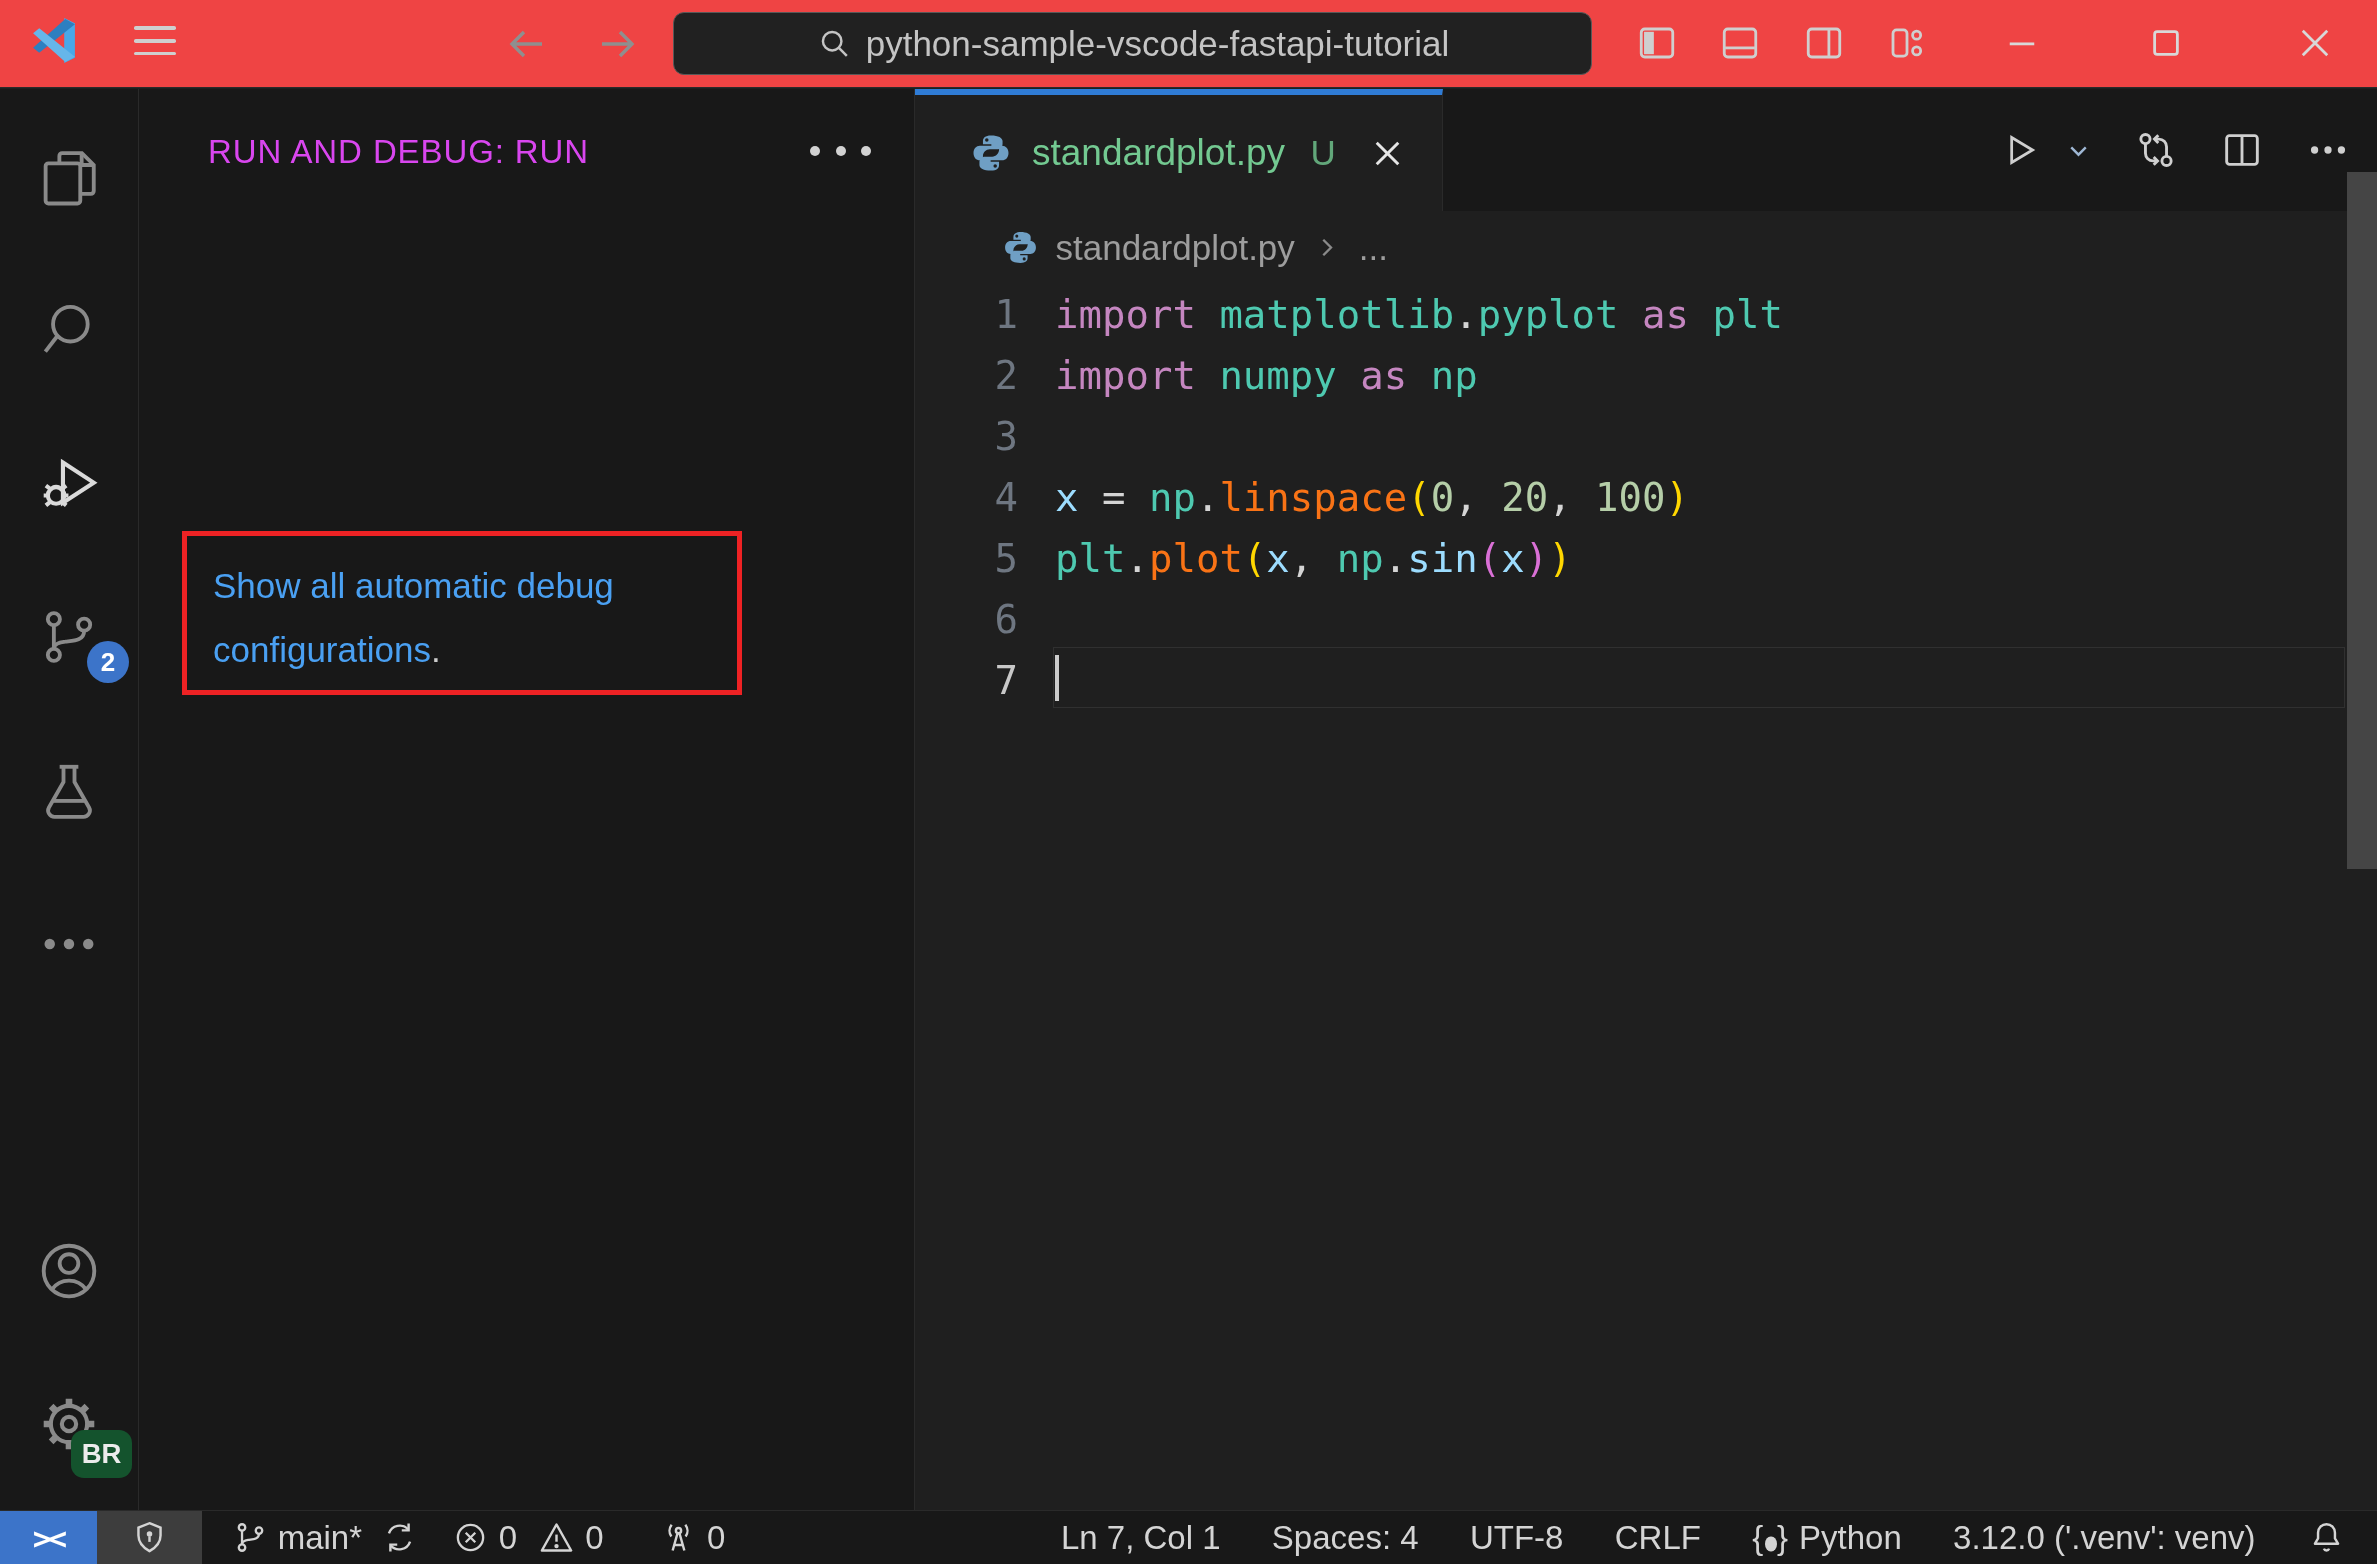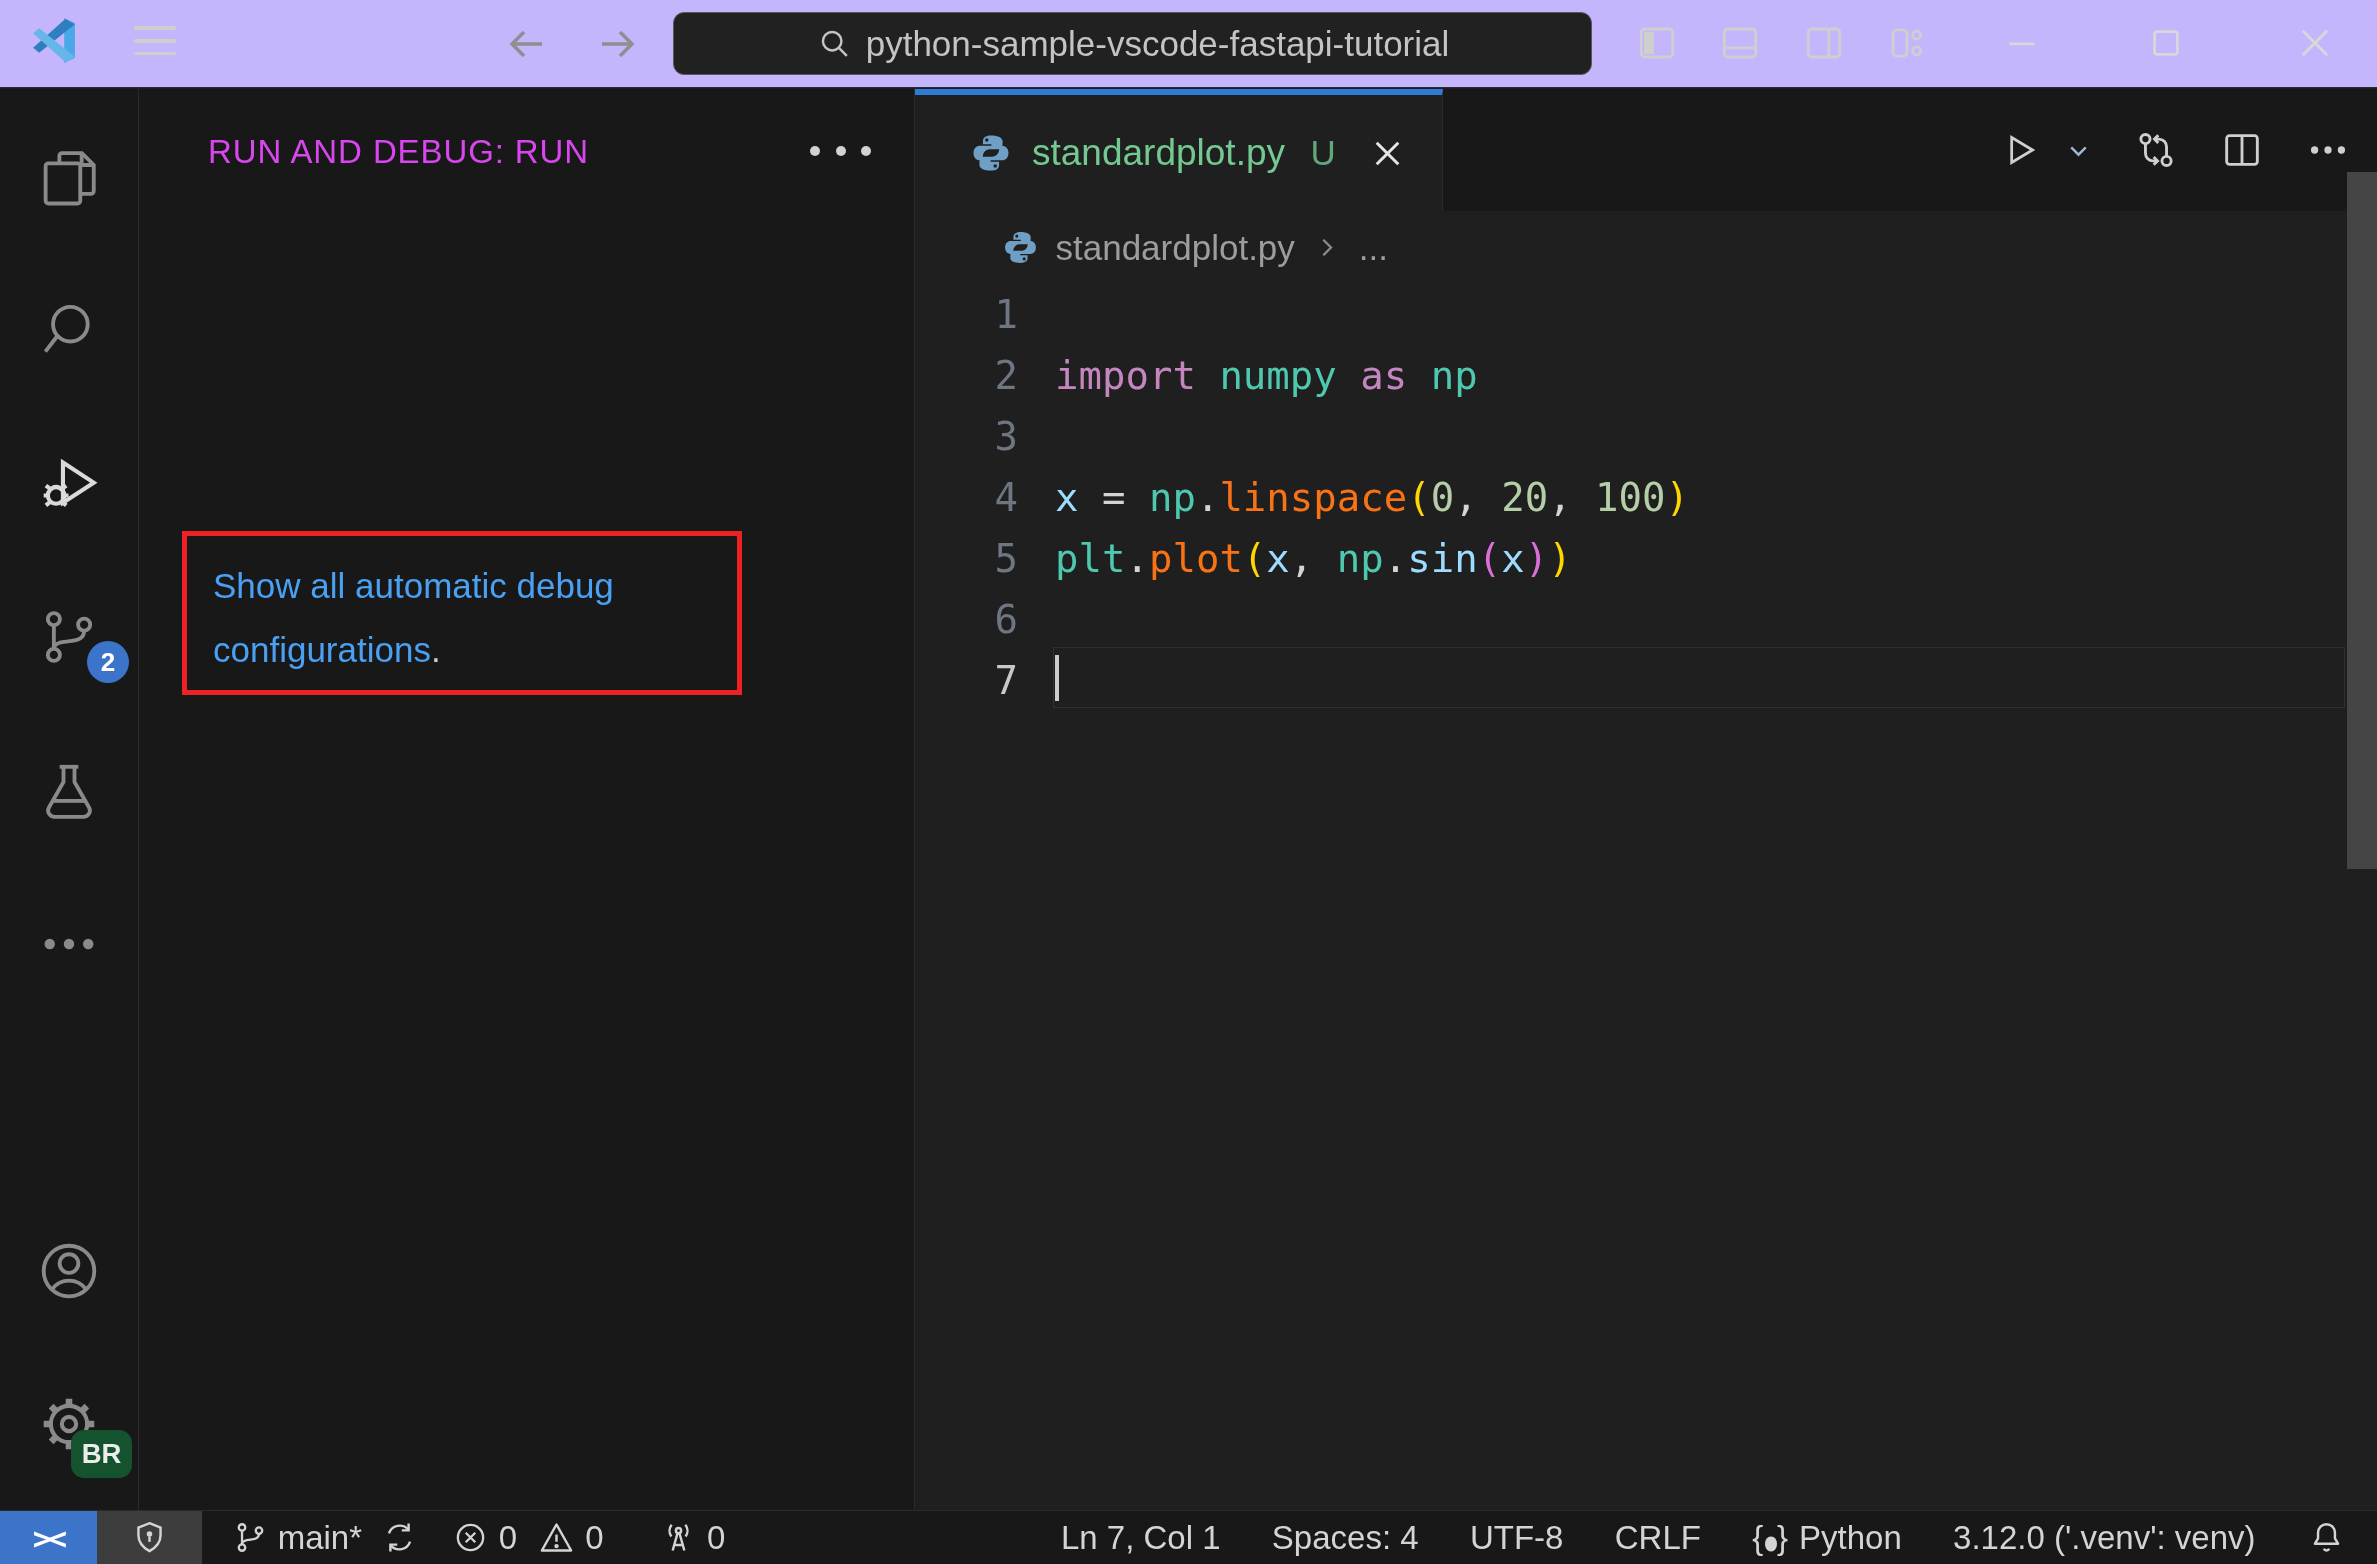--- a/index.html
+++ b/index.html
@@ -1,20 +1,20 @@
 <!DOCTYPE html>
 <html style="font-size:14.7px"><head>
 <meta charset="utf-8">
 <style>
   html,body{margin:0;padding:0;background:#101010;}
   .window{position:relative;width:2377px;height:1564px;overflow:hidden;
     background:#1f1f1f;font-family:"Liberation Sans",sans-serif;color:#cccccc;}
 
   
-  .titlebar{position:absolute;left:0;top:0;width:2377px;height:87px;background:#c4b5fd;
+  .titlebar{position:absolute;left:0;top:0;width:2377px;height:87px;background:#ef4444;
     border-bottom:1.8px solid #2a2a2a;}
   .logo{position:absolute;left:27.5px;top:14.7px;}
   .hamburger{position:absolute;left:134px;top:26px;width:42px;cursor:pointer;}
   .hamburger div{height:3.7px;background:#cfcfcf;margin-bottom:9.2px;border-radius:1.8px;}
   .nav-arrow{position:absolute;top:20px;}
   .cmd-center{position:absolute;left:673px;top:12px;width:917px;height:61px;
     background:#212121;border:1.8px solid #585858;border-radius:11px;
     display:flex;align-items:center;justify-content:center;gap:13px;color:#c4c4c4;font-size:35px;}
   .win-icon{position:absolute;top:22px;}
   
@@ -301,20 +301,21 @@
           <svg width="31" height="31" viewBox="0 0 24 24" fill="none" stroke="#8a8a8a" stroke-width="1.8">
             <path d="M9.5 6l6 6-6 6"></path>
           </svg>
         </span>
         <span>...</span>
       </div>
 
       <div class="code" id="code">
           <div class="code-line">
             <span class="ln">1</span>
+            <span class="lc"><span class="tk-kw">import</span><span class="tk-pu"> </span><span class="tk-ty">matplotlib</span><span class="tk-pu">.</span><span class="tk-ty">pyplot</span><span class="tk-pu"> </span><span class="tk-kw">as</span><span class="tk-pu"> </span><span class="tk-ty">plt</span></span>
           </div>
           <div class="code-line">
             <span class="ln">2</span>
             <span class="lc"><span class="tk-kw">import</span><span class="tk-pu"> </span><span class="tk-ty">numpy</span><span class="tk-pu"> </span><span class="tk-kw">as</span><span class="tk-pu"> </span><span class="tk-ty">np</span></span>
           </div>
           <div class="code-line">
             <span class="ln">3</span>
             <span class="lc"></span>
           </div>
           <div class="code-line">

